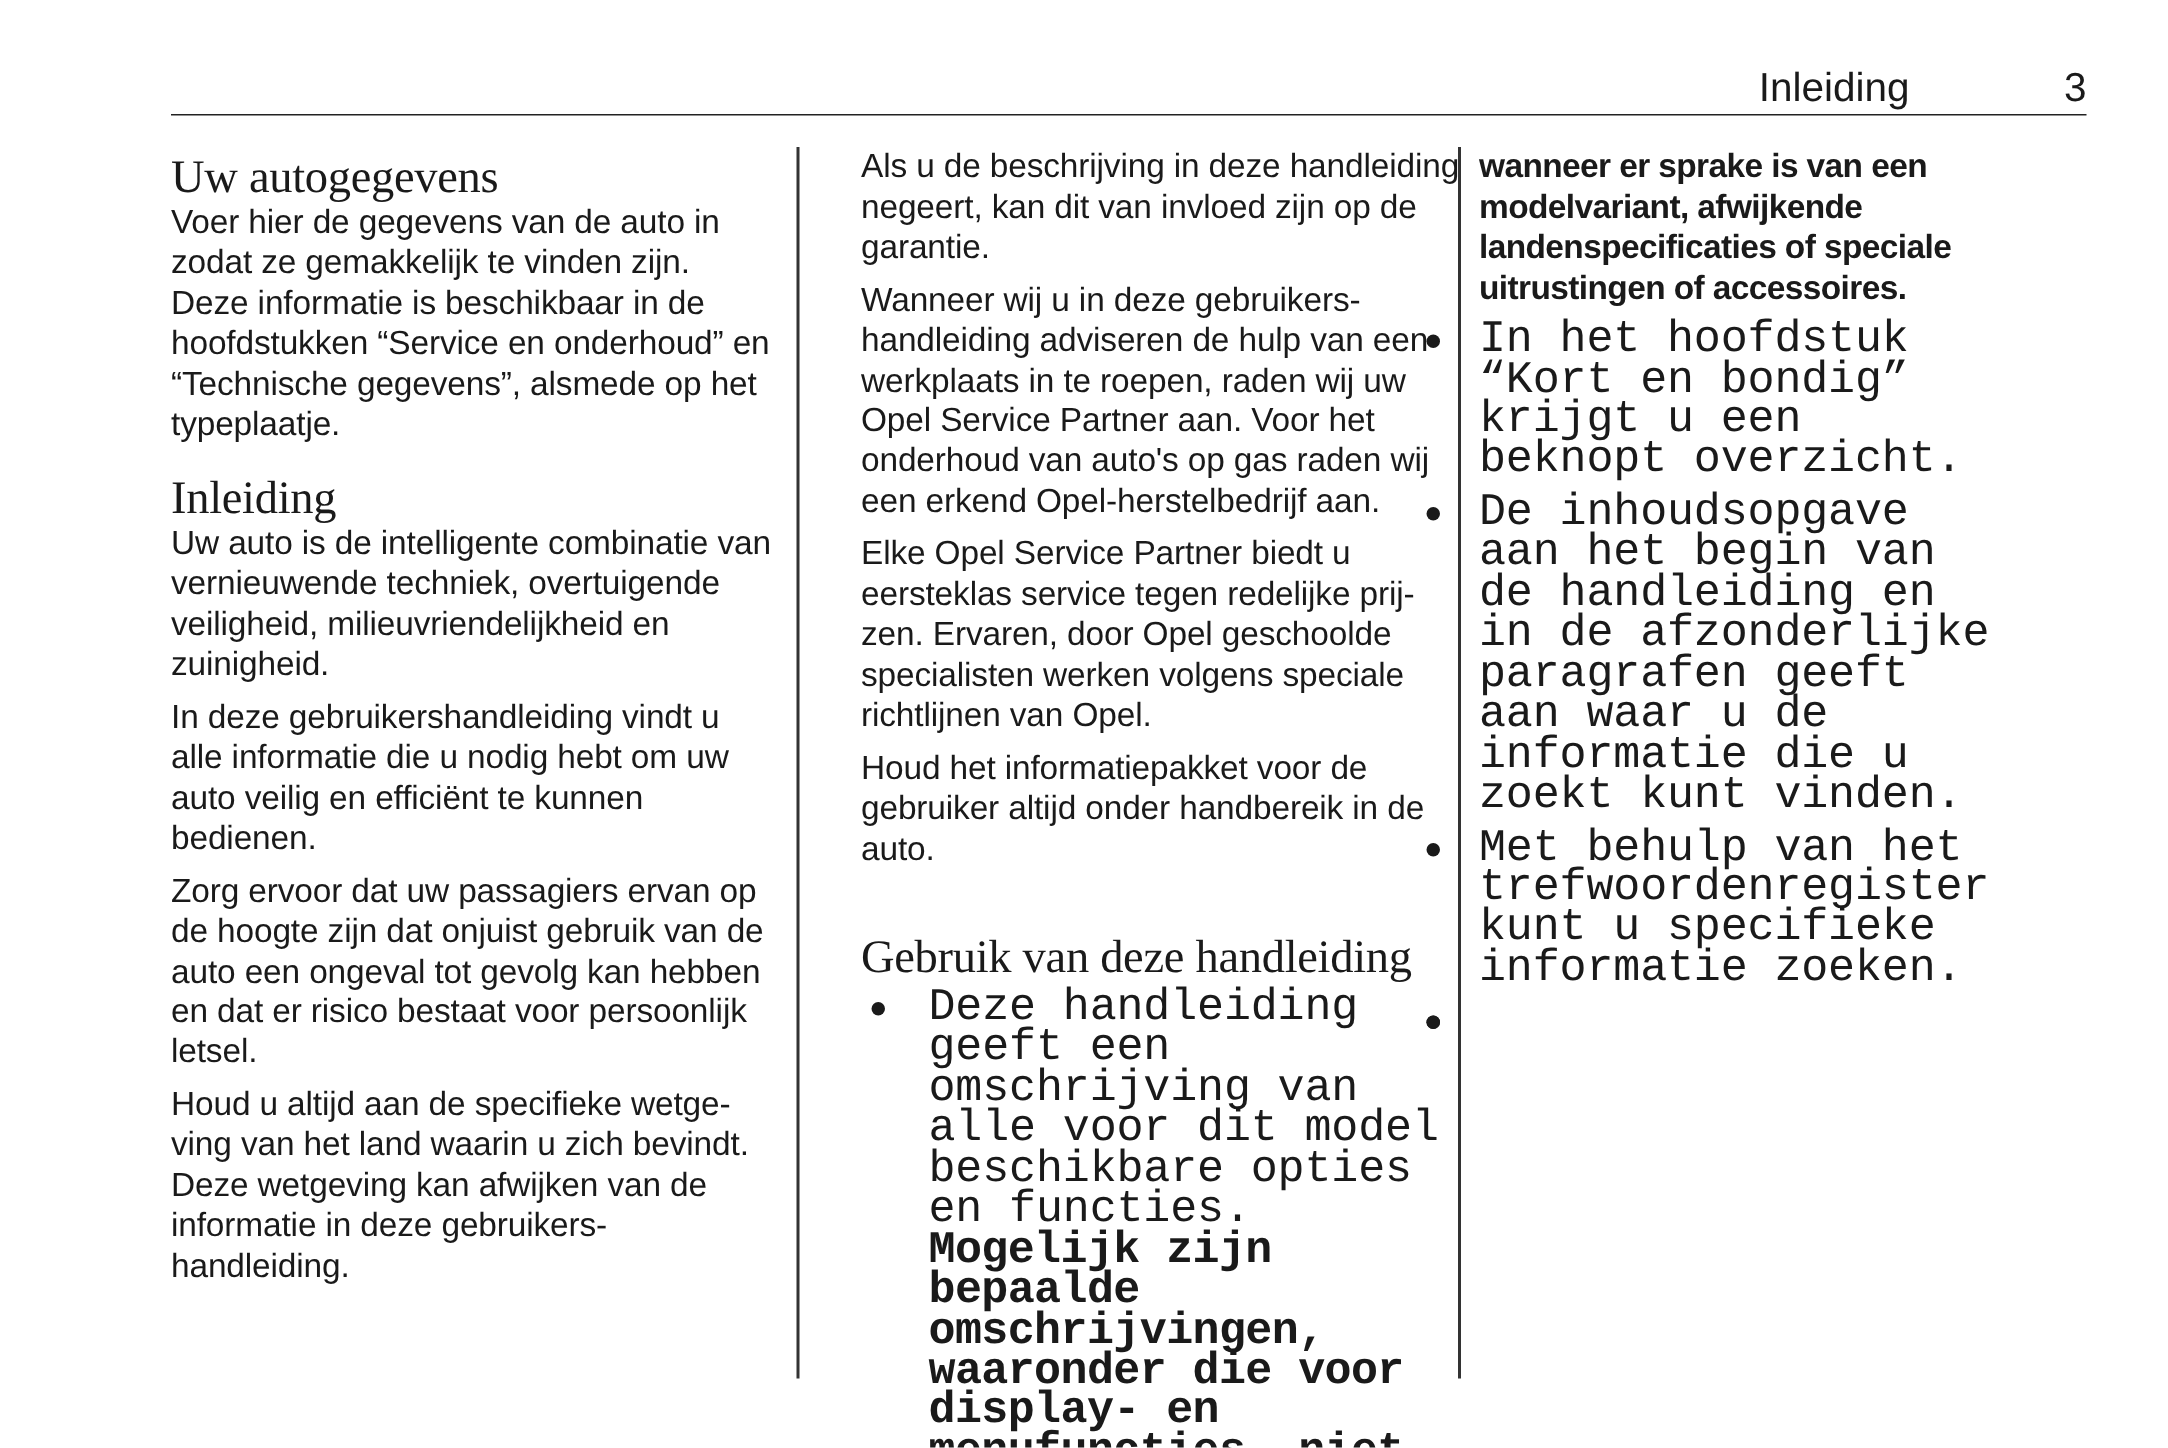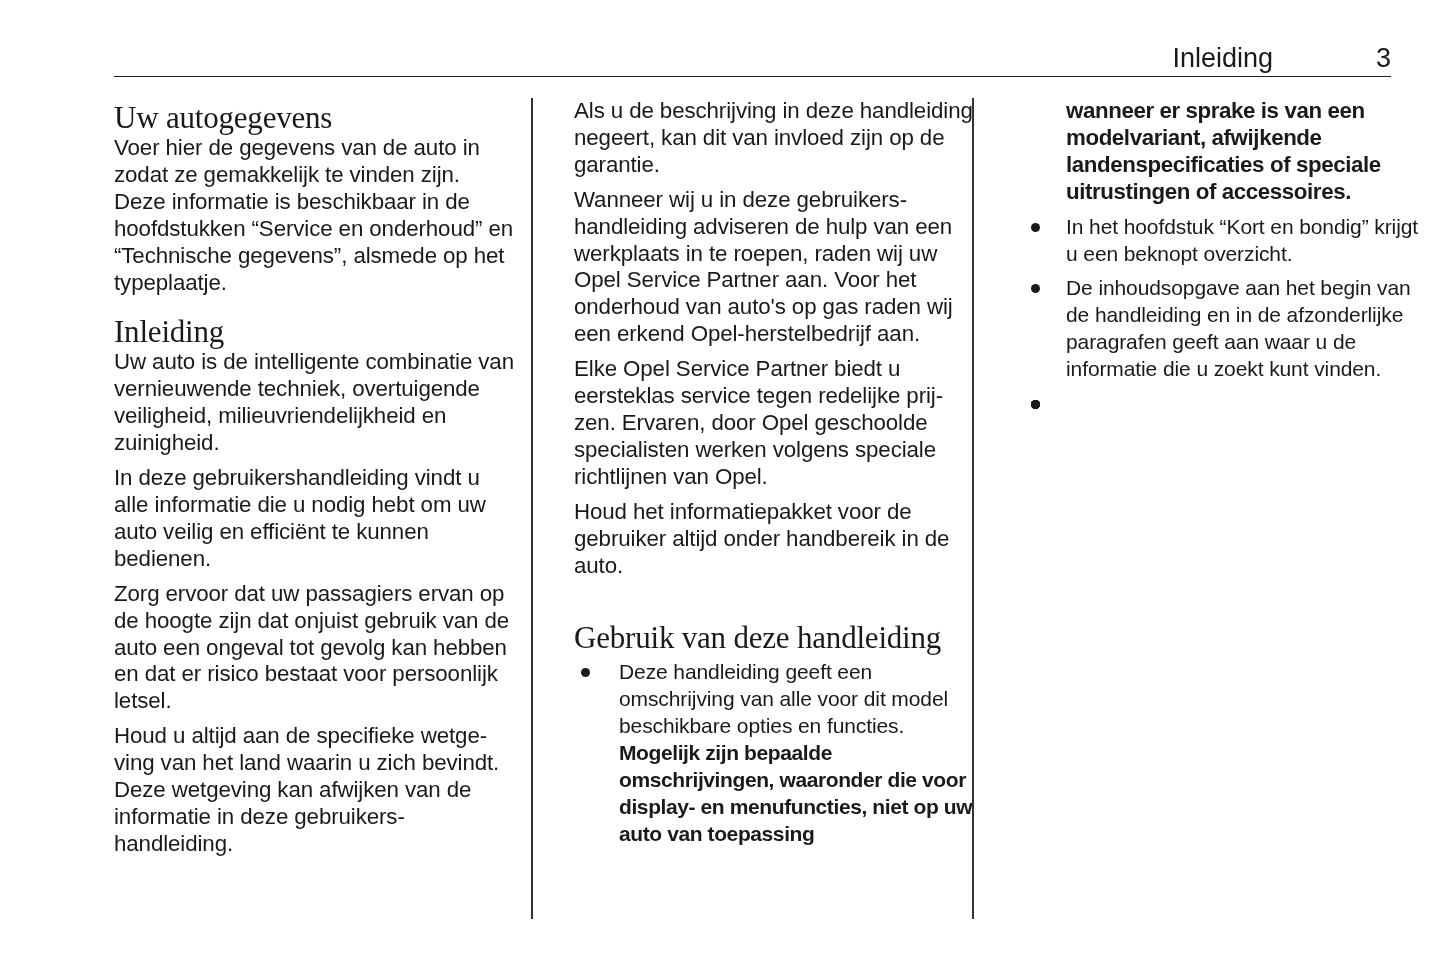--- a/index.html
+++ b/index.html
@@ -38,21 +38,21 @@
       font-size: 27px;
       line-height: 32px;
       color: #1a1a1a;
     }
     .column {
       position: absolute;
       top: 98px;
     }
     .col-1 { left: 114px; width: 400px; }
     .col-2 { left: 574px; width: 400px; }
-    .col-3 { left: 1024px; width: 395px; }
+    .col-3 { left: 944px; width: 395px; }
     .divider {
       position: absolute;
       top: 98px;
       width: 1.5px;
       height: 821px;
       background: #333;
     }
     .divider-1 { left: 531px; }
     .divider-2 { left: 972px; }
     h2 {
@@ -75,24 +75,25 @@
     }
     .col-1 p, .col-2 p { width: 400px; }
     ul.bullets {
       list-style: none;
       margin: 4px 0 0 0;
       padding: 0;
     }
     ul.bullets li {
       position: relative;
       padding-left: 45px;
-      font-size: 21px;
+      font-size: 30px;
       line-height: 26.9px;
       margin-bottom: 8px;
       letter-spacing: -0.1px;
+      font-family: Liberation Mono, monospace;
     }
     .col-3 ul.bullets li { padding-left: 42px; }
     .bullet-dot {
       position: absolute;
       left: 7px;
       top: 9px;
       width: 9px;
       height: 9px;
       border-radius: 50%;
       background: #1a1a1a;
@@ -153,20 +154,21 @@
     <li>
       <span class="bullet-dot"></span>
       <span>In het hoofdstuk “Kort en bondig” krijgt u een beknopt overzicht.</span>
     </li>
     <li>
       <span class="bullet-dot"></span>
       <span>De inhoudsopgave aan het begin van de handleiding en in de afzonderlijke paragrafen geeft aan waar u de informatie die u zoekt kunt vinden.</span>
     </li>
     <li>
       <span class="bullet-dot"></span>
+      <span>Met behulp van het trefwoorden­register kunt u specifieke infor­matie zoeken.</span>
     </li>
     <li>
       <span class="bullet-dot"></span>
     </li>
     <li>
       <span class="bullet-dot"></span>
     </li>
   </ul>
 </div>
 

